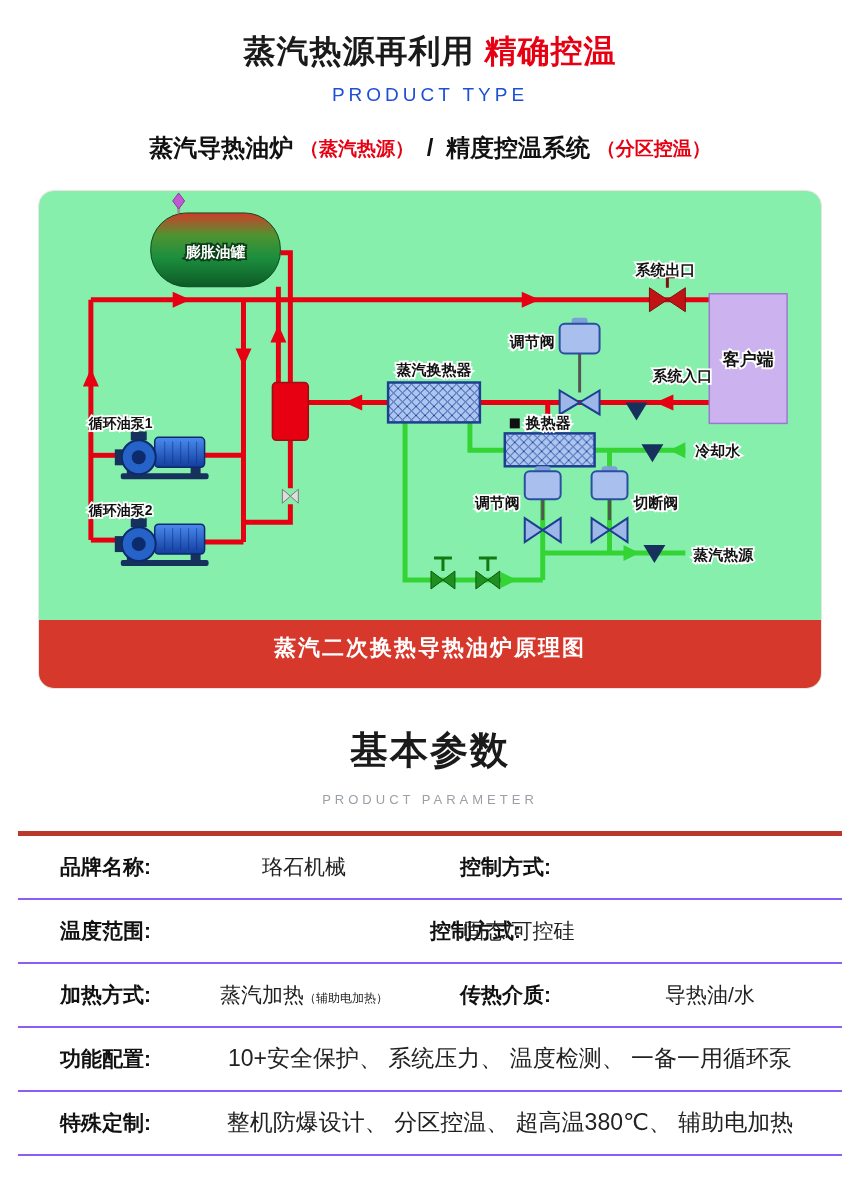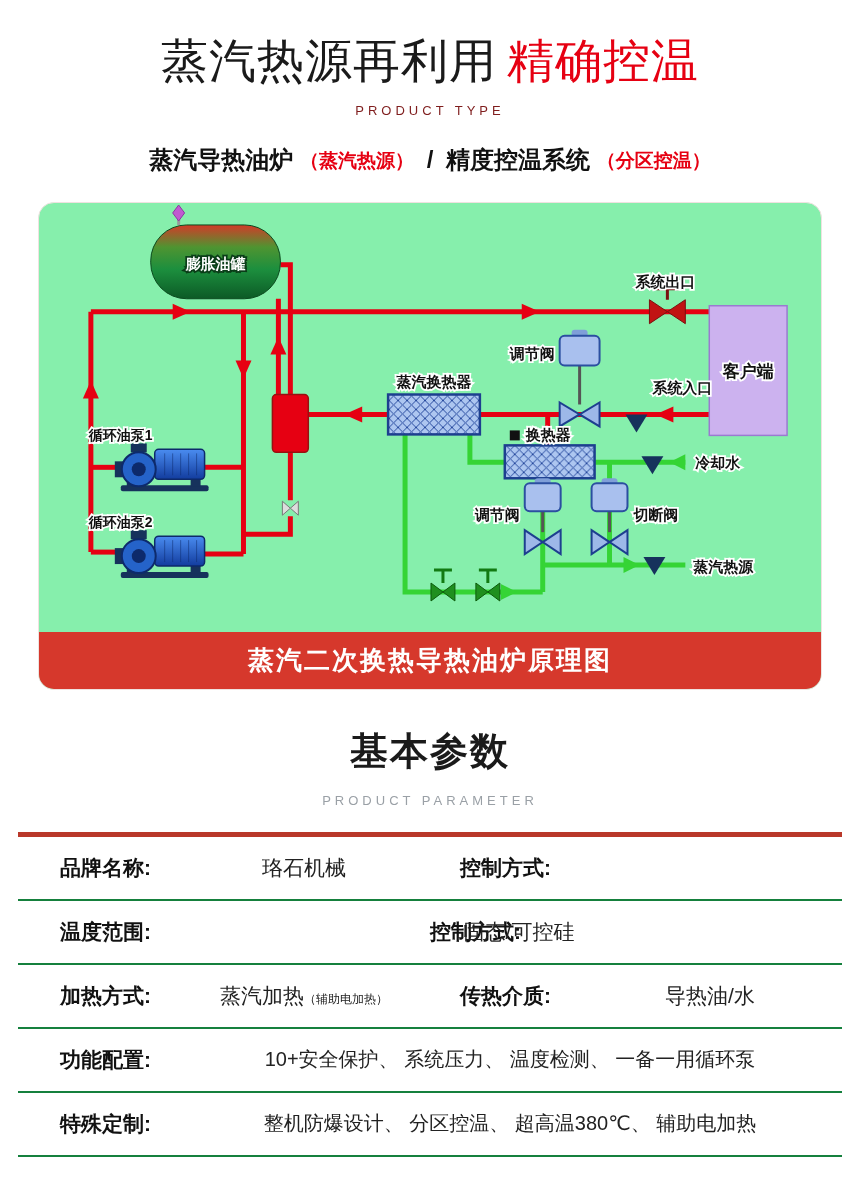--- a/index.html
+++ b/index.html
@@ -2,55 +2,55 @@
 <html><head>
 <meta charset="utf-8">
 <style>
   html,body{margin:0;padding:0;background:#fff;}
   body{
     width:860px;min-height:1183px;margin:0 auto;
     font-family:"Liberation Sans","DejaVu Sans",sans-serif;
     color:#1a1a1a;
   }
   .header{text-align:center;padding-top:30px;}
-  .title{font-size:47px;font-weight:normal;letter-spacing:1px;}
+  .title{font-size:32px;font-weight:bold;letter-spacing:1px;}
   .title .red{color:#e60012;margin-left:10px;}
-  .product-type{margin-top:10px;color:#7f1d1d;font-size:13px;letter-spacing:4px;}
+  .product-type{margin-top:10px;color:#1d4ed8;font-size:19px;letter-spacing:4px;}
   .product-line{margin-top:26px;font-size:24px;color:#111;font-weight:600;}
   .product-line .note{color:#e60012;font-size:19px;font-weight:bold;position:relative;top:-1px;}
   .product-line .sep{margin:0 6px;font-weight:bold;}
 
   .panel{
     margin:26px 38px 0 38px;
     border:1px solid #efe2e0;
     border-radius:16px;
     overflow:hidden;
     background:#86efac;
   }
   .panel svg{display:block;width:100%;height:auto;font-family:"Liberation Sans","DejaVu Sans",sans-serif;}
   .panel-caption{
-    background:#d6382c;color:#fff;height:57px;line-height:56px;
-    text-align:center;font-size:26px;font-weight:bold;letter-spacing:2px;
+    background:#d6382c;color:#fff;height:68px;line-height:56px;
+    text-align:center;font-size:22px;font-weight:bold;letter-spacing:2px;
   }
 
   .section{text-align:center;margin-top:36px;}
   .section-title{font-size:38px;font-weight:bold;letter-spacing:2px;}
   .section-sub{margin-top:16px;color:#9aa0a6;font-size:13px;letter-spacing:4px;}
 
   .params{margin:24px 18px 0 18px;border-top:5px solid #b9382a;}
   .prow{
     display:grid;align-items:center;height:62px;padding-left:42px;
-    border-bottom:2px solid #15803d;font-size:21px;
+    border-bottom:2px solid #8b5cf6;font-size:21px;
   }
   .prow.cols4{grid-template-columns:130px 240px 30px 130px 1fr;}
   .prow.cols2{grid-template-columns:130px 1fr;}
   .prow .lab{font-weight:bold;color:#111;white-space:nowrap;}
   .prow .val{text-align:center;color:#222;padding-right:12px;}
   .prow .val .small-note{font-size:12px;}
-  .prow.cols2 .val{font-size:20px;}
+  .prow.cols2 .val{font-size:23px;}
 
   .lbl{font-size:15px;font-weight:bold;fill:#111;paint-order:stroke;stroke:#ffffff;stroke-width:3.5px;}
   .lbl-sm{font-size:14px;}
 </style>
 </head>
 <body>
 
 <div class="header">
   <div class="title">
     <span>蒸汽热源再利用</span><span class="red">精确控温</span>

